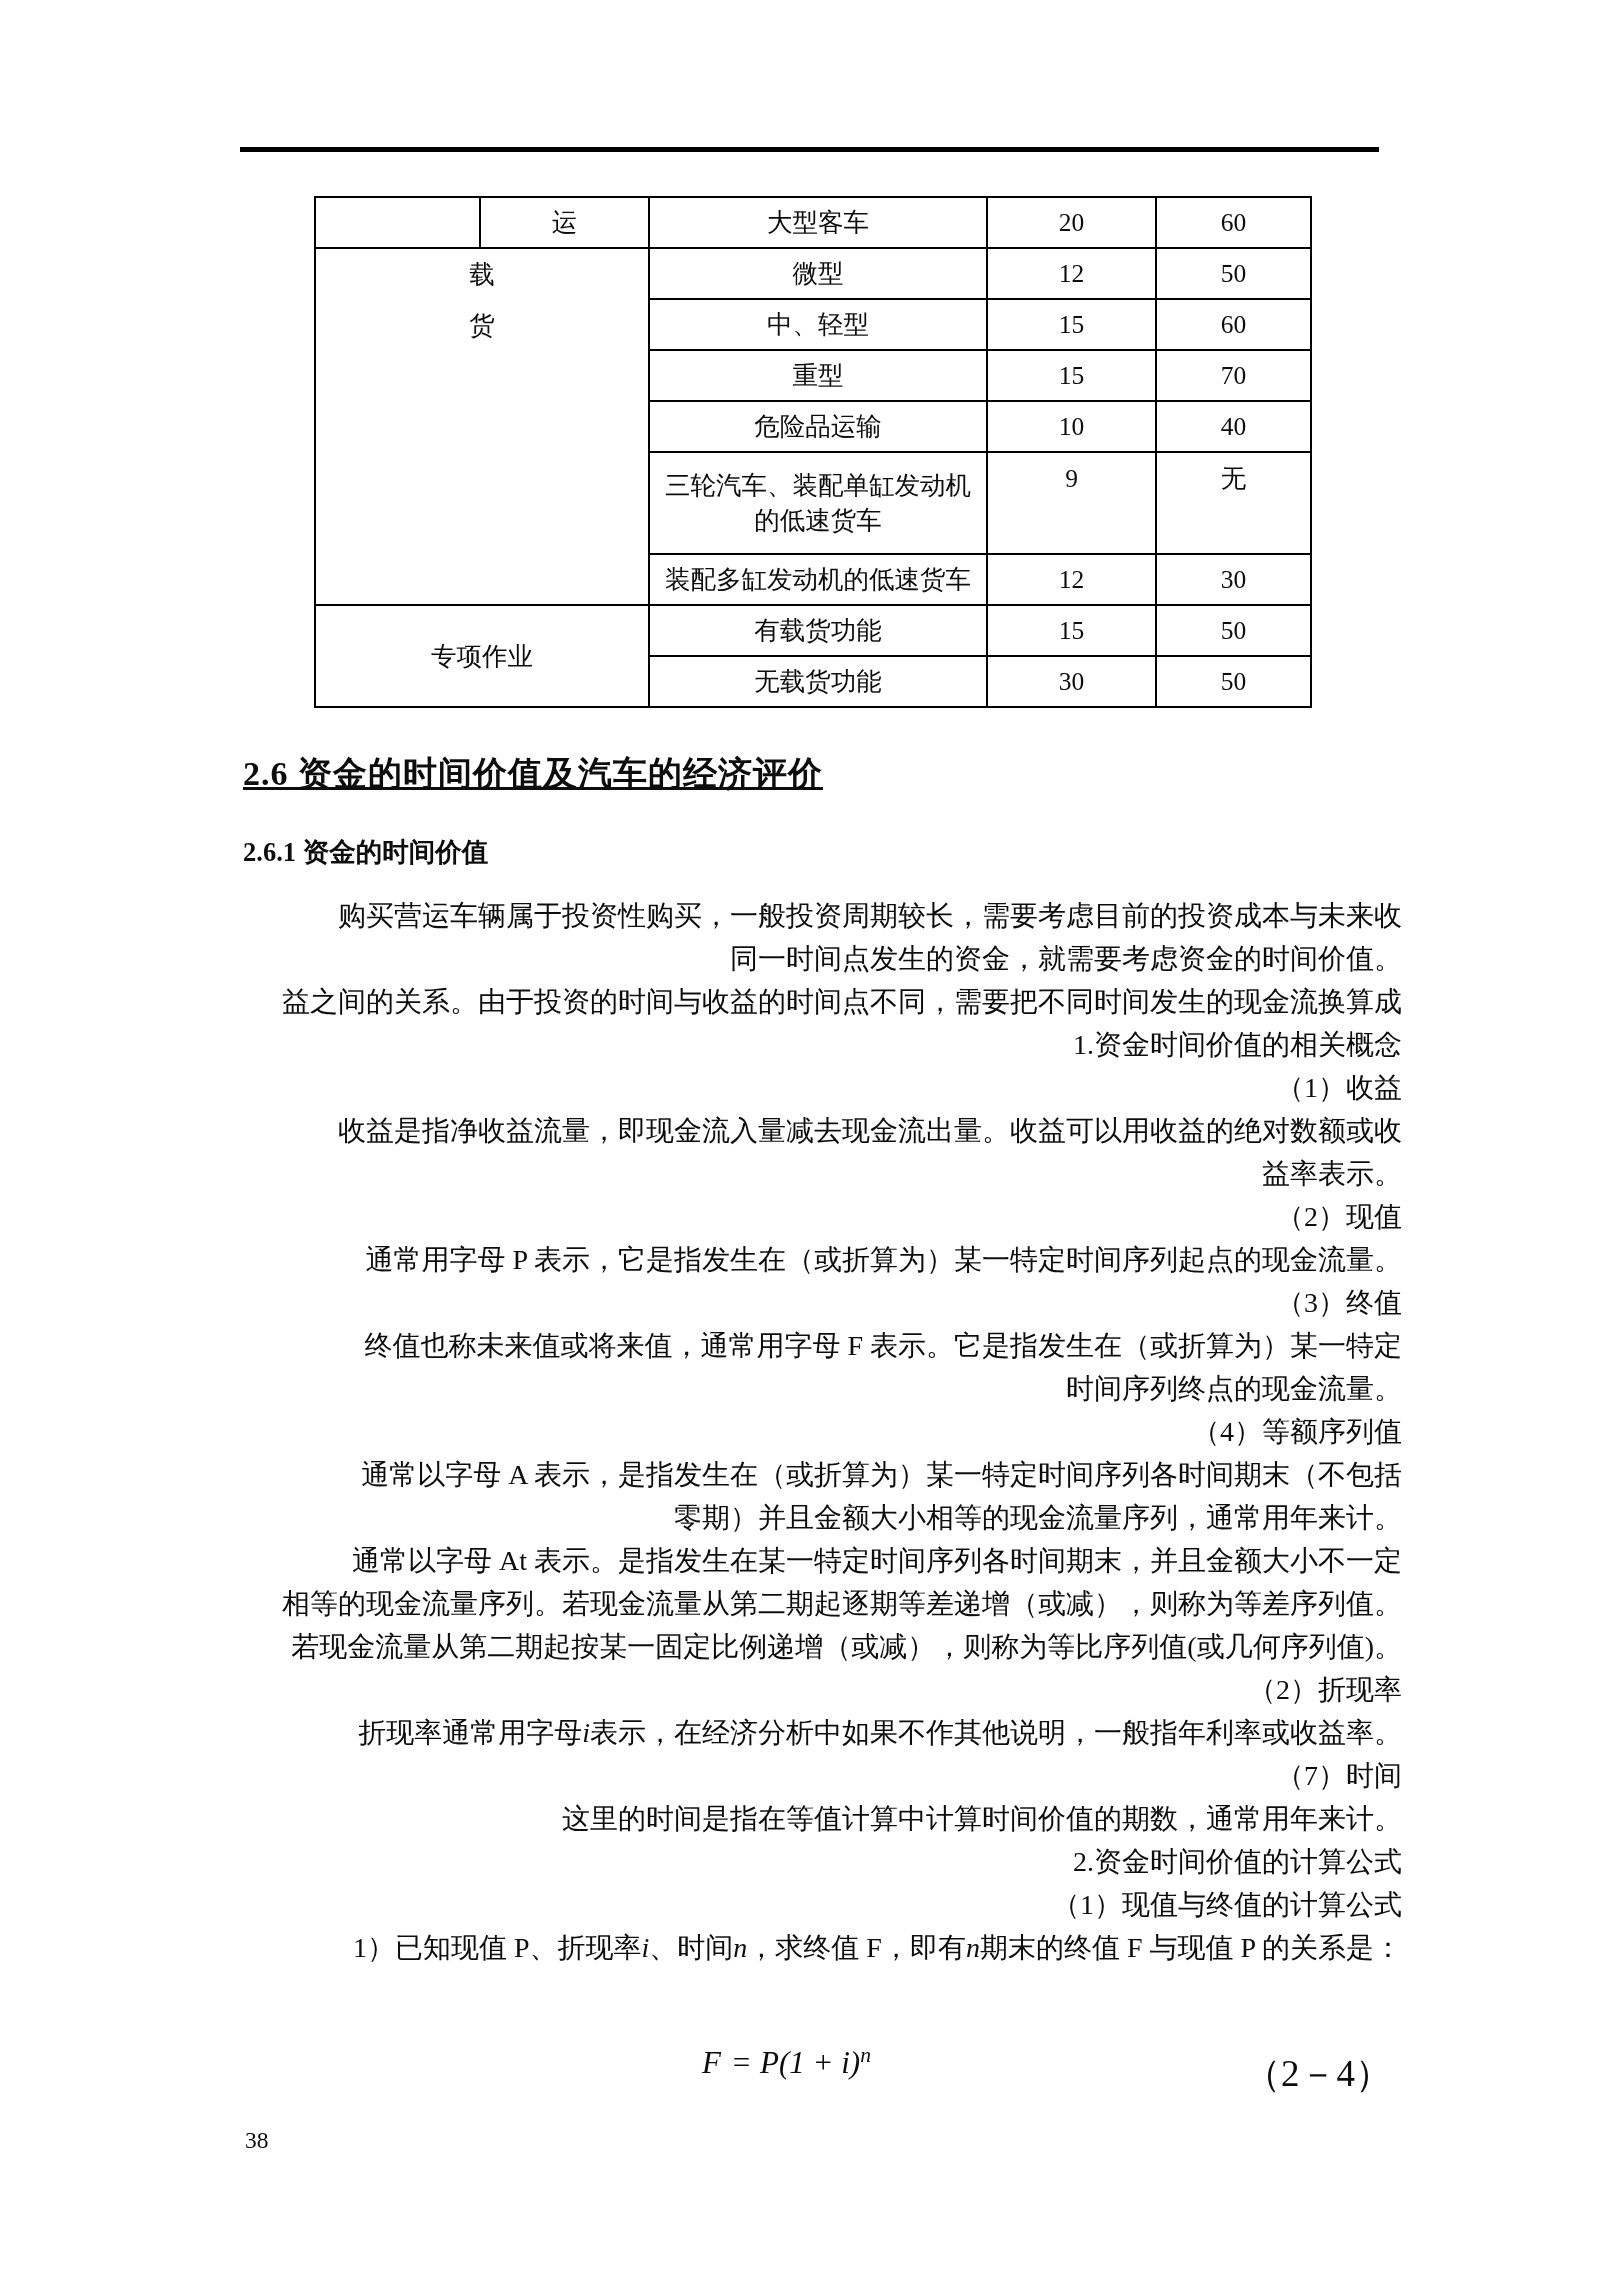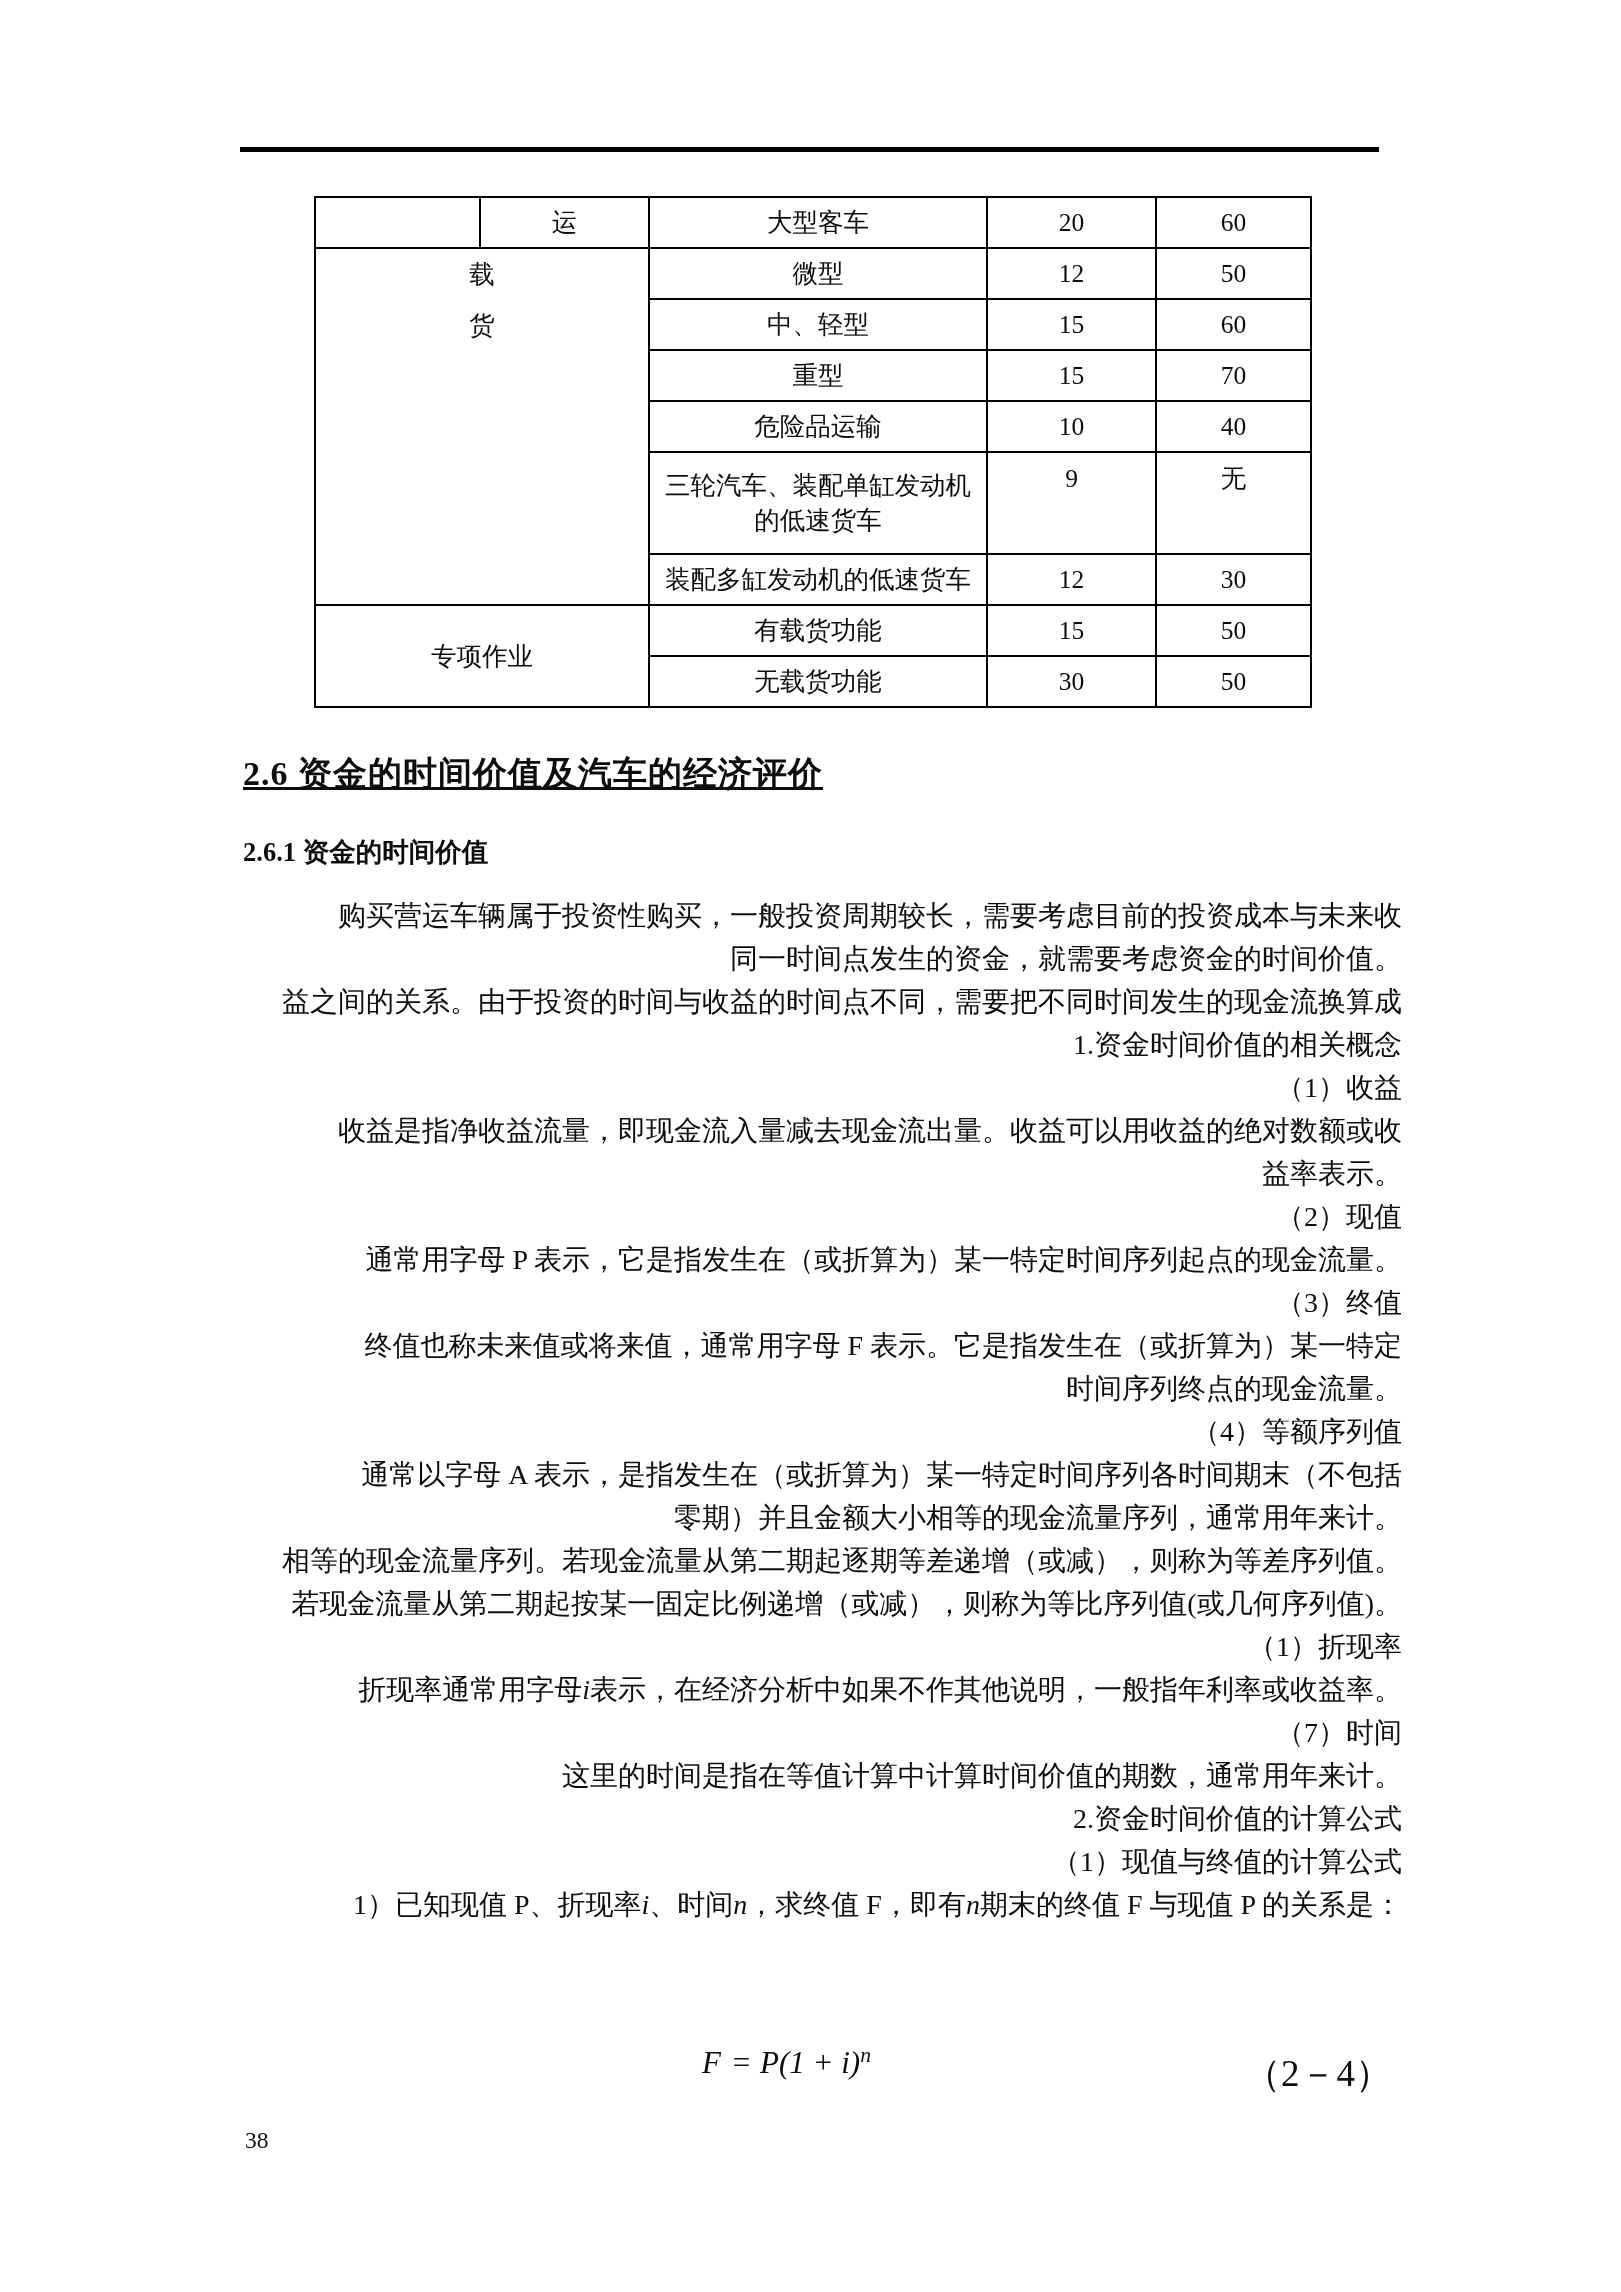--- a/index.html
+++ b/index.html
@@ -145,23 +145,24 @@
       <div class="line indent"><span>收益是指净收益流量，即现金流入量减去现金流出量。收益可以用收益的绝对数额或收</span></div>
       <div class="line"><span>益率表示。</span></div>
       <div class="line indent"><span>（2）现值</span></div>
       <div class="line indent"><span>通常用字母 P 表示，它是指发生在（或折算为）某一特定时间序列起点的现金流量。</span></div>
       <div class="line indent"><span>（3）终值</span></div>
       <div class="line indent"><span>终值也称未来值或将来值，通常用字母 F 表示。它是指发生在（或折算为）某一特定</span></div>
       <div class="line"><span>时间序列终点的现金流量。</span></div>
       <div class="line indent"><span>（4）等额序列值</span></div>
       <div class="line indent"><span>通常以字母 A 表示，是指发生在（或折算为）某一特定时间序列各时间期末（不包括</span></div>
       <div class="line"><span>零期）并且金额大小相等的现金流量序列，通常用年来计。</span></div>
+      <div class="line indent"><span>通常以字母 At 表示。是指发生在某一特定时间序列各时间期末，并且金额大小不一定</span></div>
       <div class="line"><span>相等的现金流量序列。若现金流量从第二期起逐期等差递增（或减），则称为等差序列值。</span></div>
       <div class="line"><span>若现金流量从第二期起按某一固定比例递增（或减），则称为等比序列值(或几何序列值)。</span></div>
-      <div class="line indent"><span>（1）折现率</span></div>
+      <div class="line indent"><span>（2）折现率</span></div>
       <div class="line indent"><span>折现率通常用字母</span><span class="it">i</span><span>表示，在经济分析中如果不作其他说明，一般指年利率或收益率。</span></div>
       <div class="line indent"><span>（7）时间</span></div>
       <div class="line indent"><span>这里的时间是指在等值计算中计算时间价值的期数，通常用年来计。</span></div>
       <div class="line indent"><span>2.资金时间价值的计算公式</span></div>
       <div class="line indent"><span>（1）现值与终值的计算公式</span></div>
       <div class="line indent"><span>1）已知现值 P、折现率</span><span class="it">i</span><span>、时间</span><span class="it">n</span><span>，求终值 F，即有</span><span class="it">n</span><span>期末的终值 F 与现值 P 的关系是：</span></div>
     </div>
 
   <div class="formula-row">
     <span class="formula"><span class="f-var">F</span><span class="f-eq">=</span><span class="f-var">P(1 + i)</span><sup>n</sup></span>

